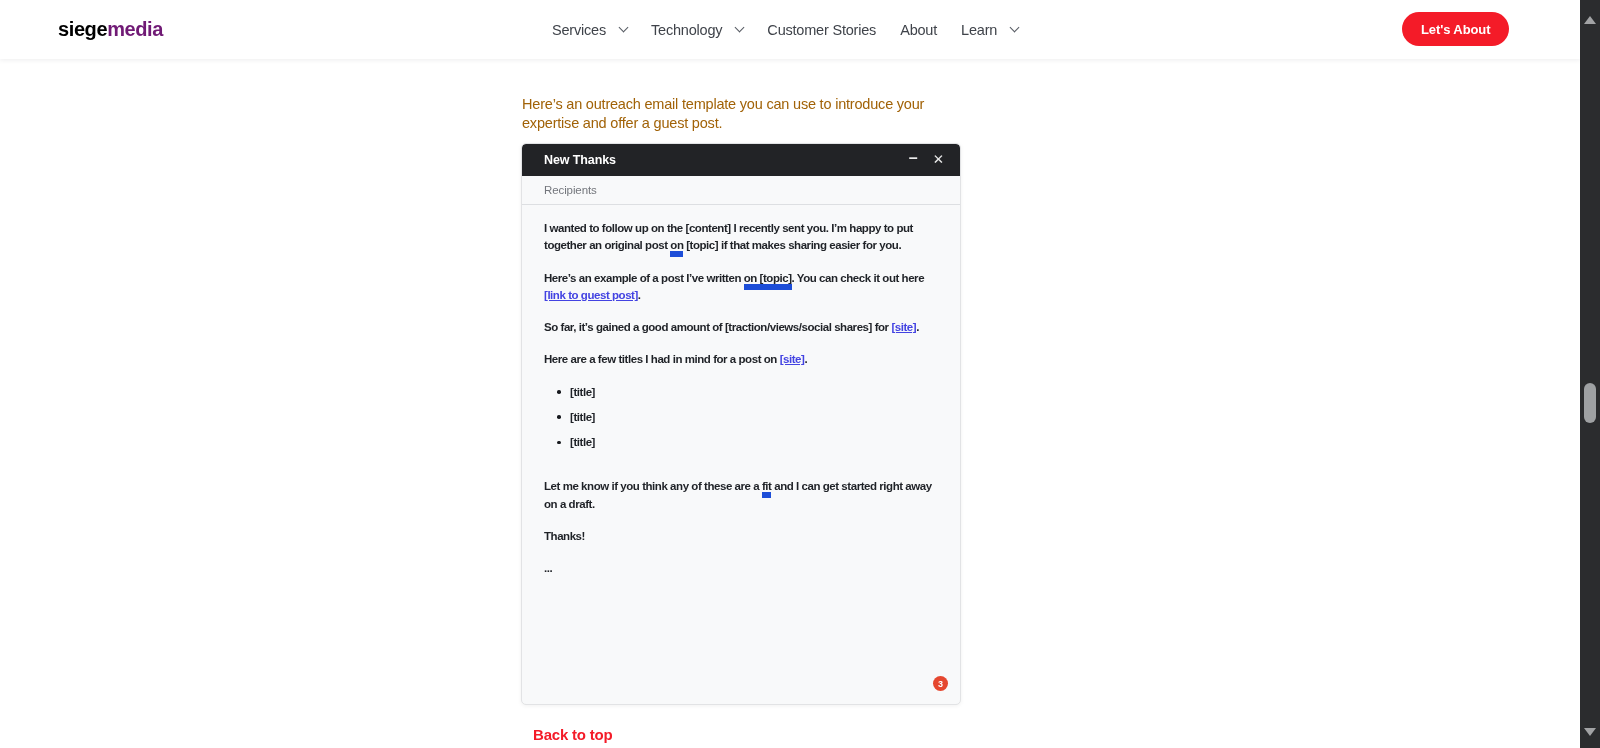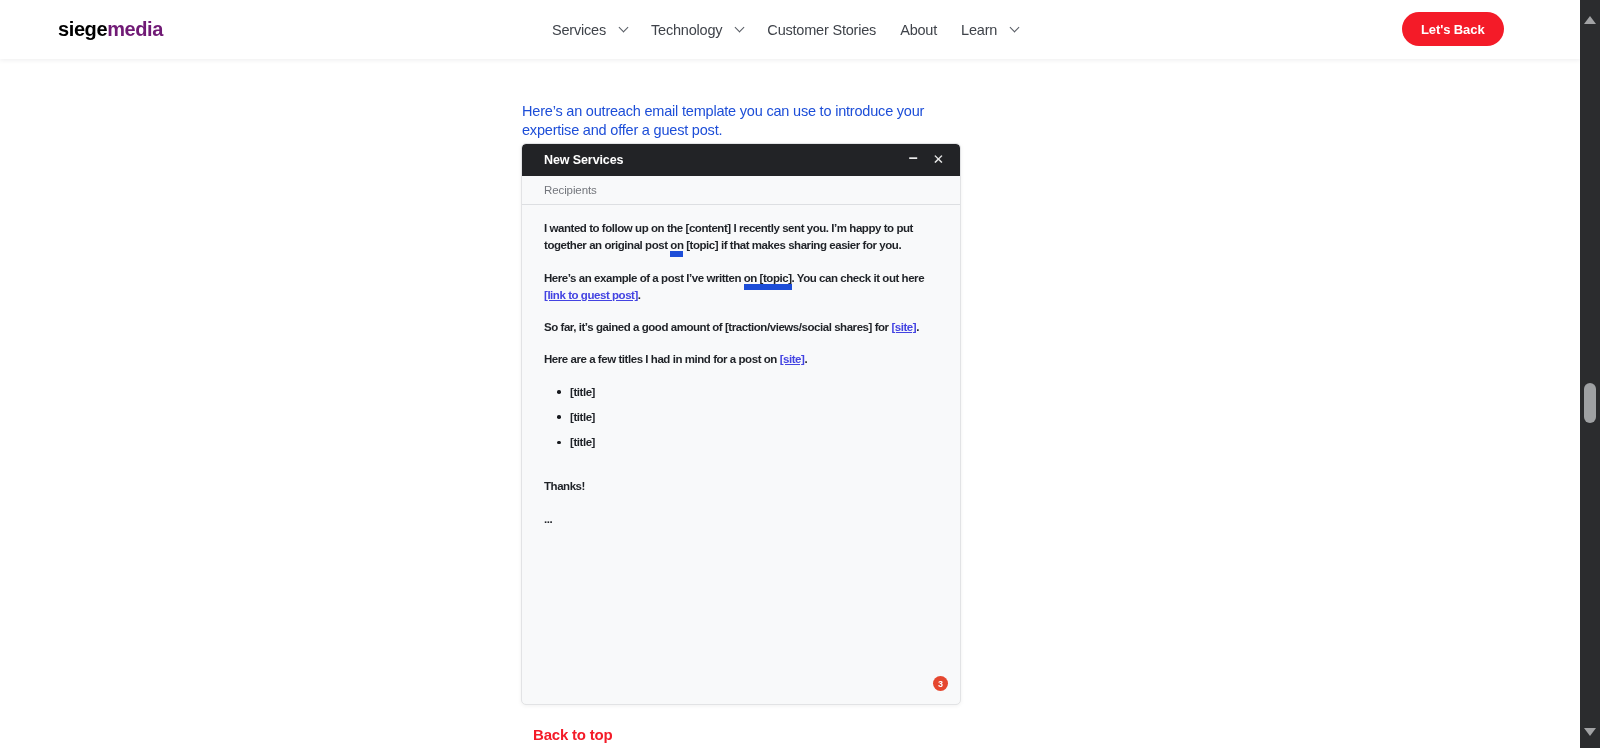--- a/index.html
+++ b/index.html
@@ -37,22 +37,22 @@
     display:flex;align-items:center;justify-content:center;cursor:pointer;
     font-family:"Liberation Sans",sans-serif;letter-spacing:-0.1px;
   }
 
   
   .clip-frag{
     position:absolute;left:538px;top:51px;width:18px;height:4px;opacity:.85;
     background:linear-gradient(90deg,#8d2020 0 30%,#25262b 30% 62%,#3c3cd2 62% 100%);
   }
   .intro{
-    position:absolute;left:522px;top:87px;width:412px;font-size:14.5px;line-height:1.36;
-    color:#1d4ed8;letter-spacing:-0.2px;
+    position:absolute;left:522px;top:80px;width:412px;font-size:14.5px;line-height:1.36;
+    color:#a16207;letter-spacing:-0.2px;
   }
   .back-top{
     position:absolute;left:533px;top:726px;font-size:15px;font-weight:bold;
     color:#f41b28;letter-spacing:-0.2px;text-decoration:none;
   }
 
   
   .card{
     position:absolute;left:521px;top:143px;width:440px;height:562px;box-sizing:border-box;
     background:#f8f9fa;border:1px solid #e2e3e5;border-radius:5px;
@@ -118,44 +118,45 @@
       <span>Customer Stories</span>
     </div>
     <div class="nav-item">
       <span>About</span>
     </div>
     <div class="nav-item">
       <span>Learn</span>
       <span class="chev"></span>
     </div>
   </nav>
-  <button class="cta">Let's Back</button>
+  <button class="cta">Let's About</button>
 </header>
 
 <div class="clip-frag"></div>
 
 <p class="intro">Here’s an outreach email template you can use to introduce your expertise and offer a guest post.</p>
 
 <section class="card">
   <div class="card-header">
-    <span class="card-title">New Services</span>
+    <span class="card-title">New Thanks</span>
     <span class="win-btn win-min">–</span>
     <span class="win-btn win-close">✕</span>
   </div>
   <div class="field-row">Recipients</div>
   <div class="email-body">
       <p><span>I wanted to follow up on the [content] I recently sent you. I’m happy to put together an original post </span><span class="spell">on</span><span> [topic] if that makes sharing easier for you.</span></p>
       <p><span>Here’s an example of a post I’ve written </span><span class="spell">on [topic]</span><span>. You can check it out here </span><a class="email-link">[link to guest post]</a><span>.</span></p>
       <p><span>So far, it’s gained a good amount of [traction/views/social shares] for </span><a class="email-link">[site]</a><span>.</span></p>
       <p><span>Here are a few titles I had in mind for a post on </span><a class="email-link">[site]</a><span>.</span></p>
       <ul class="email-list">
         <li>[title]</li>
         <li>[title]</li>
         <li>[title]</li>
       </ul>
+      <p><span>Let me know if you think any of these are a </span><span class="spell">fit</span><span> and I can get started right away on a draft.</span></p>
       <p><span>Thanks!</span></p>
       <p><span>...</span></p>
     </div>
   <div class="badge">3</div>
 </section>
 
 <a class="back-top">Back to top</a>
 
 <div class="scrollbar">
   <div class="sb-up"></div>

